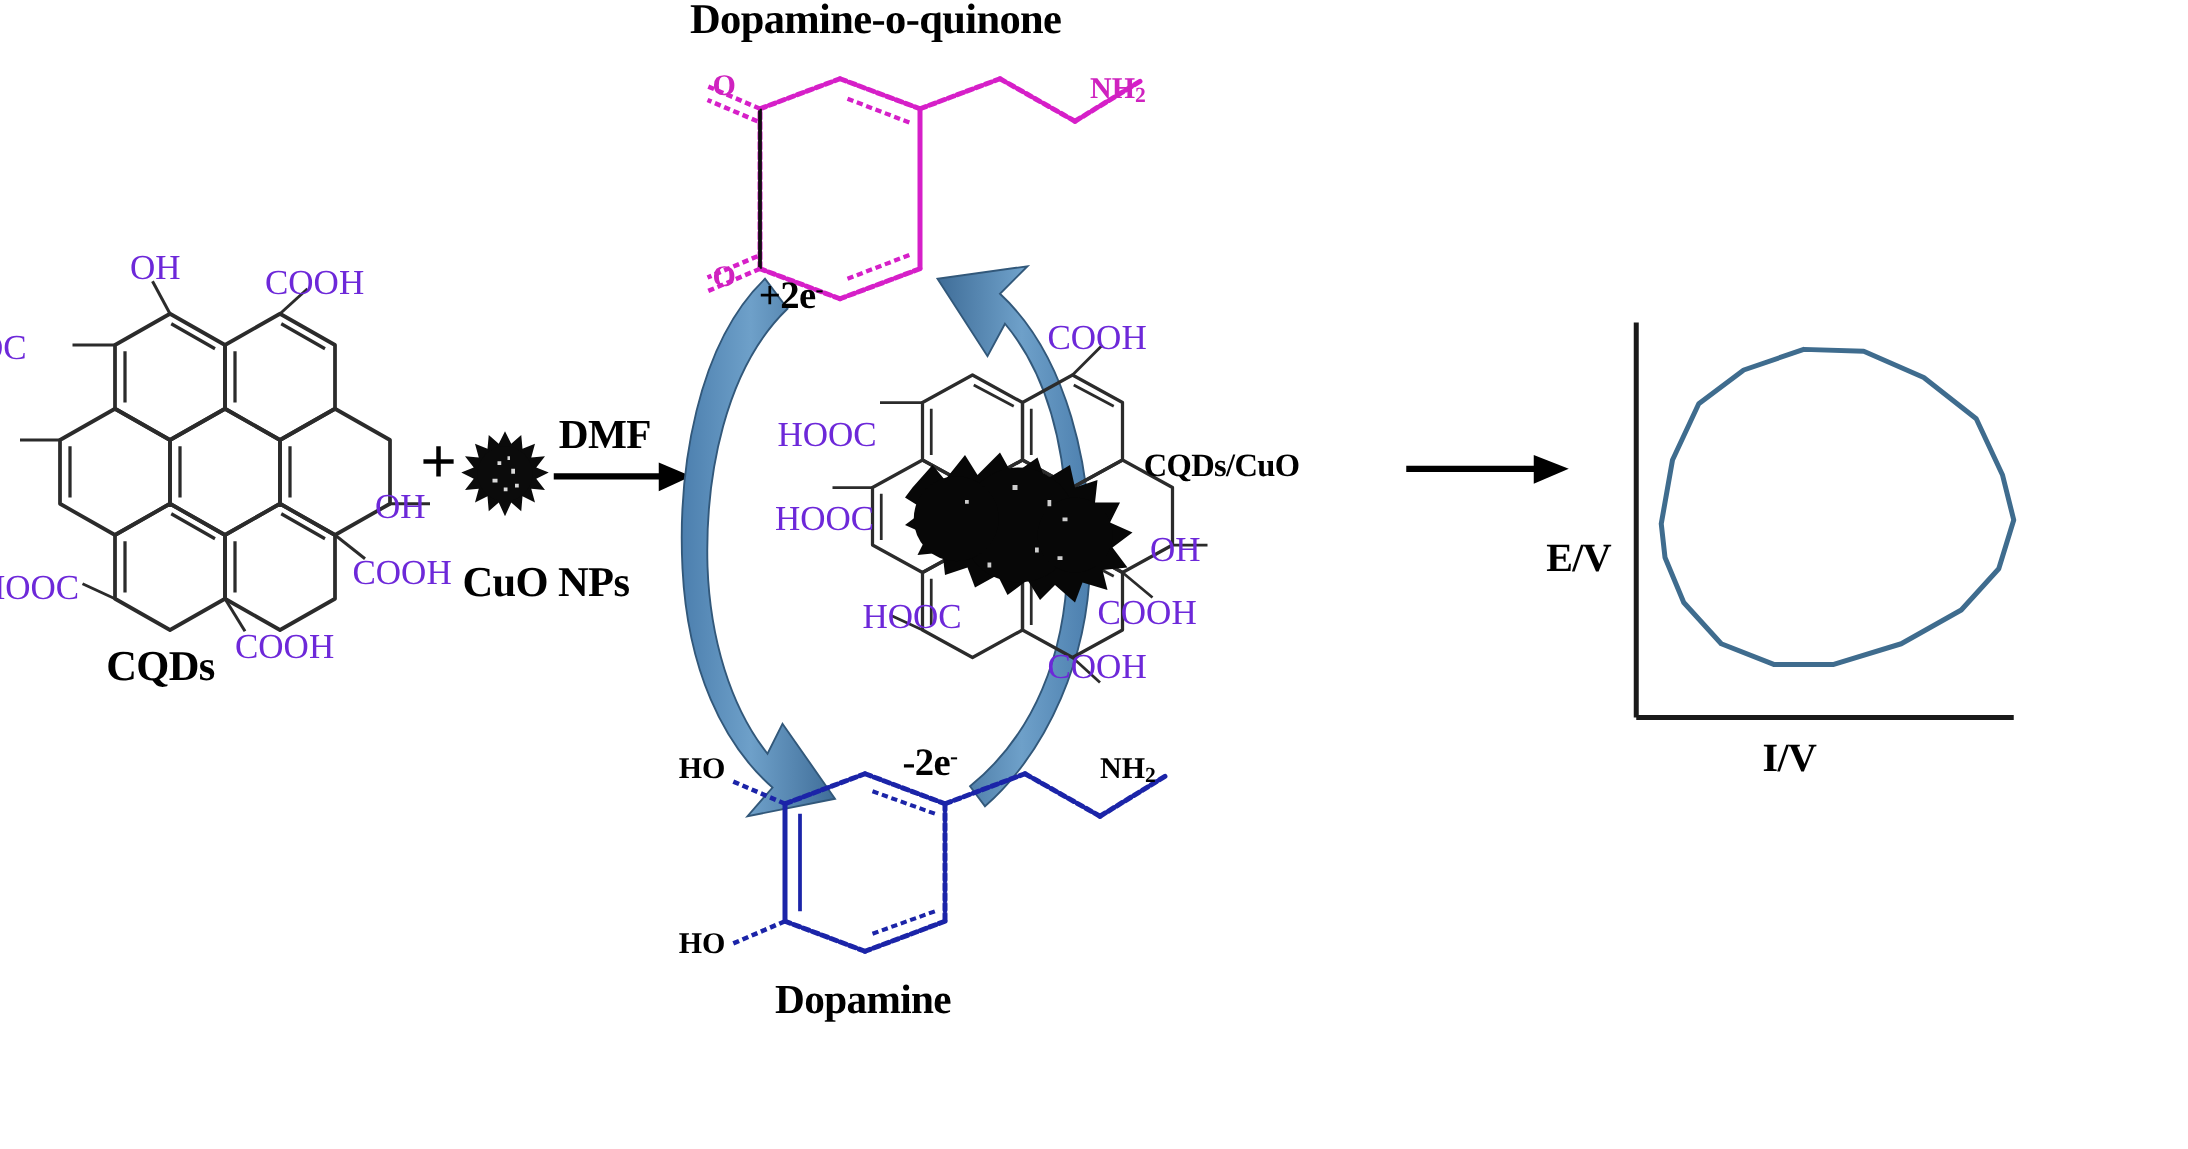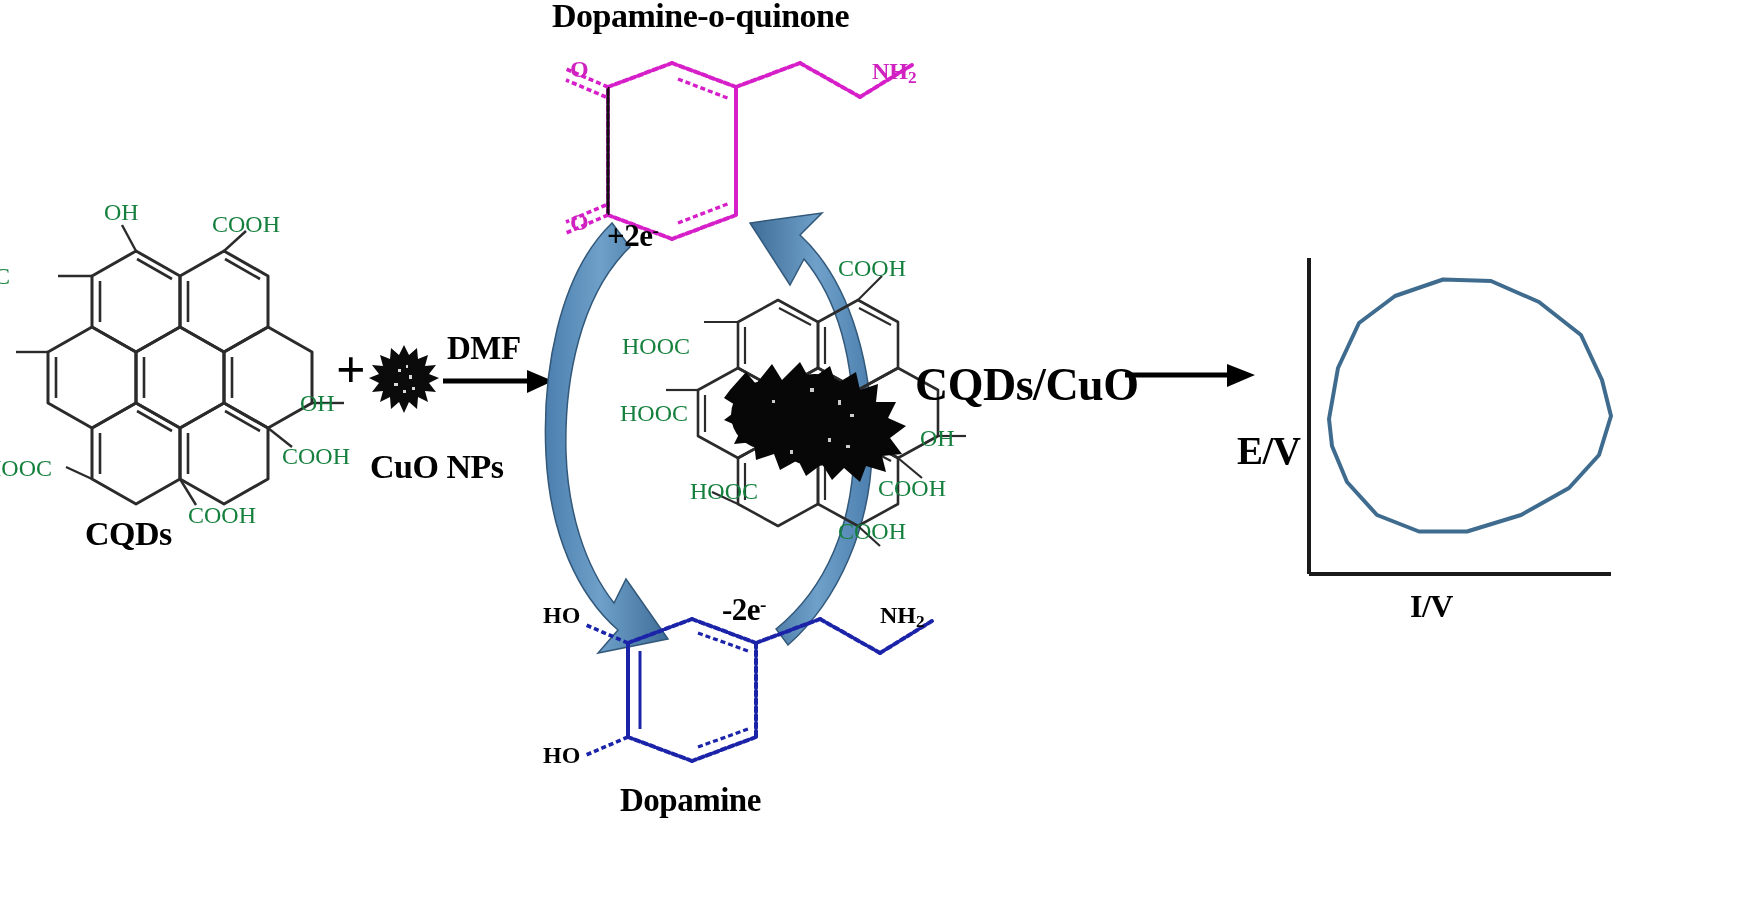--- a/index.html
+++ b/index.html
@@ -15,33 +15,33 @@
   
   .title-bold{
     font-family:"Liberation Serif", serif;
     font-weight:bold;
     letter-spacing:-0.5px;
   }
   .t-doq{font-size:34px;}
   .t-cqds{font-size:34px;}
   .t-cuonps{font-size:34px;text-align:center;}
   .t-dmf{font-size:33px;}
-  .t-cqdscuo{font-size:46px;}
+  .t-cqdscuo{font-size:26px;}
   .t-dopamine{font-size:33px;}
-  .t-ev{font-size:39px;}
+  .t-ev{font-size:32px;}
   .t-iv{font-size:32px;}
   .t-echem{font-size:32px;line-height:1.22;text-align:center;}
   .t-e2{font-size:31px;font-weight:bold;text-align:center;}
 
   
   .chem{
     font-family:"Liberation Serif", serif;
-    font-size:24px;
+    font-size:28px;
     font-weight:normal;
-    color:#15803d;
+    color:#6d28d9;
   }
   .chem-pink{color:#cf22bf;font-weight:bold;font-size:24px;}
   .chem-blue{color:#000000;font-weight:bold;font-size:24px;}
   .sub{font-size:0.72em;vertical-align:-0.22em;}
   .sup{font-size:0.62em;vertical-align:0.45em;}
 
   svg{overflow:visible;}
 </style>
 </head>
 <body>

